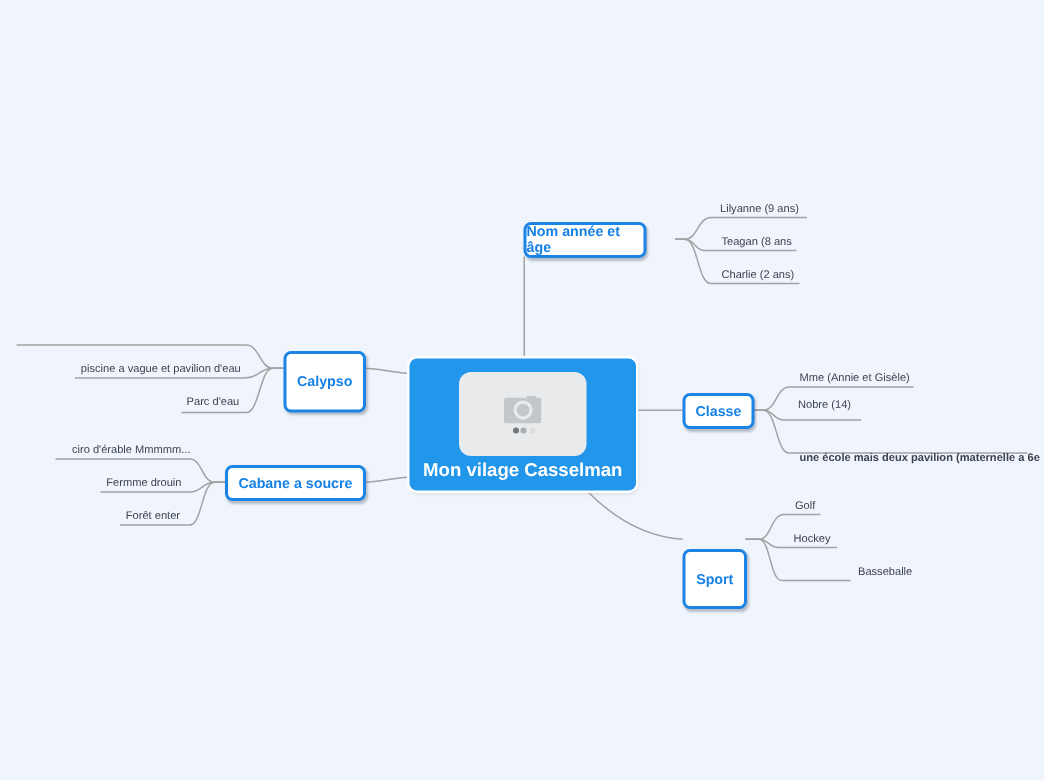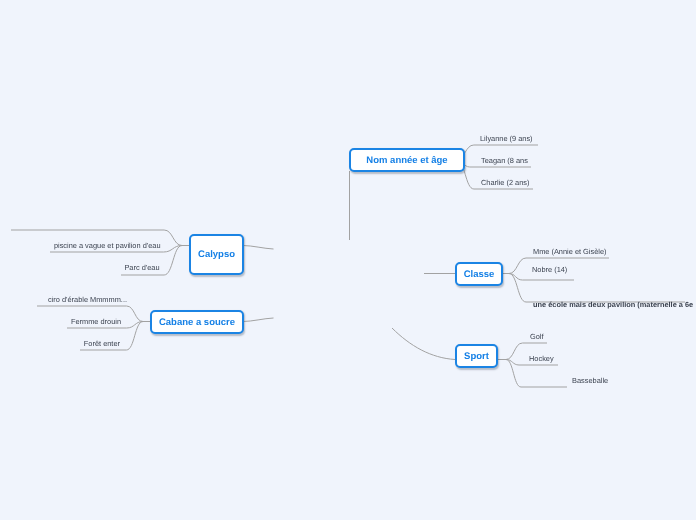--- a/index.html
+++ b/index.html
@@ -80,30 +80,45 @@
       <path d="M189,245.5 L182,245.5 C172.8,245.5 172.8,252 163.6,252 L50,252"></path>
       <path d="M189,245.5 L182,245.5 C173.1,245.5 173.1,275 164.1,275 L121,275"></path>
 
       <path d="M150,321.5 L143,321.5 C134.8,321.5 134.8,306 126.6,306 L37,306"></path>
       <path d="M150,321.5 L143,321.5 C134.8,321.5 134.8,328 126.6,328 L67,328"></path>
       <path d="M150,321.5 L143,321.5 C134.7,321.5 134.7,350 126.4,350 L80,350"></path>
 
     </g>
   </svg>
 
+  <div class="node central" style="left:273px; top:239px; width:151px; height:88px;">
+    <div class="central-img" style="position:absolute; left:33px; top:9px; width:85px; height:56px;">
+      <svg width="25" height="19" viewBox="0 0 25 19" style="position:absolute; left:30px; top:15.6px;">
+        <path fill="#c4c7ca" d="M15.2 0h6.1v1.7h-6.1z"></path>
+        <rect x="0" y="1.1" width="24.9" height="17.1" rx="1.4" fill="#c4c7ca"></rect>
+        <circle cx="12.7" cy="9.4" r="5.3" fill="none" stroke="#e9eaeb" stroke-width="2.1"></circle>
+      </svg>
+      <span class="dots" style="position:absolute; left:35.5px; top:36.6px; gap:1.7px; margin:0;">
+        <i style="width:4.1px;height:4.1px;background:#72777c"></i>
+          <i style="width:4.1px;height:4.1px;background:#a9aeb2"></i>
+          <i style="width:4.1px;height:4.1px;background:#dcdedf"></i>
+      </span>
+    </div>
+    <div class="central-label" style="position:absolute; left:0; top:67px; margin:0;">Mon vilage Casselman</div>
+  </div>
 
-  <div class="node branch" style="left:349px; top:148px; width:116px; height:24px;">
+  <div class="node branch" style="left:349px; top:148px; width:82px; height:24px;">
     <span>Nom année et âge</span>
   </div>
 
   <div class="node branch" style="left:455px; top:262px; width:48px; height:24px;">
     <span>Classe</span>
   </div>
 
-  <div class="node branch" style="left:455px; top:344px; width:43px; height:24px;">
+  <div class="node branch" style="left:455px; top:366px; width:43px; height:40px;">
     <span>Sport</span>
   </div>
 
   <div class="node branch" style="left:189px; top:234px; width:55px; height:41px;">
     <span>Calypso</span>
   </div>
 
   <div class="node branch" style="left:150px; top:310px; width:94px; height:24px;">
     <span>Cabane a soucre</span>
   </div>

